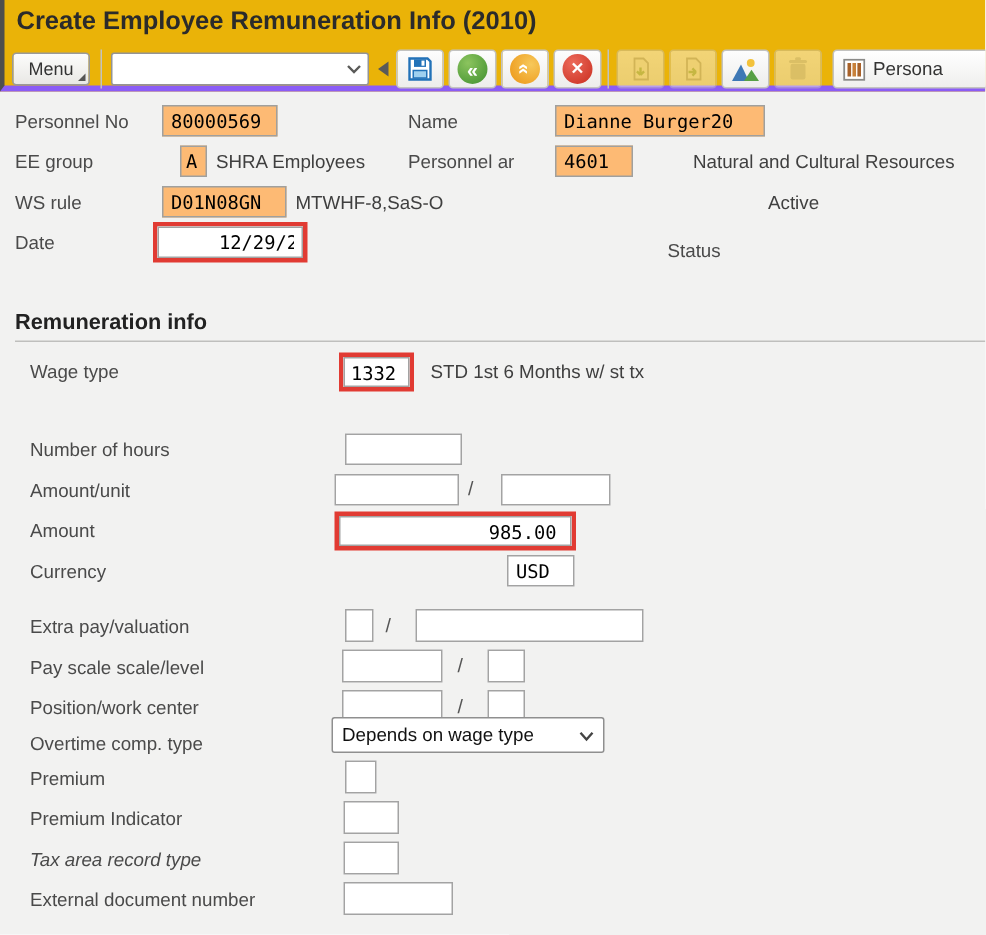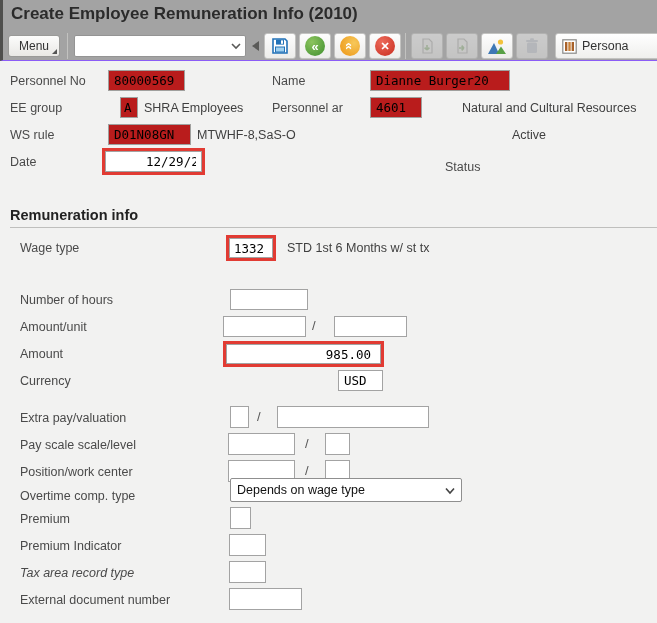--- a/index.html
+++ b/index.html
@@ -1,20 +1,20 @@
 <!DOCTYPE html>
 <html><head>
 <meta charset="utf-8">
 <style>
   html,body{margin:0;padding:0;}
   .screen{position:relative;width:657px;height:623px;background:#f2f2f1;overflow:hidden;
           font-family:"Liberation Sans",sans-serif;color:#3c3c3c;}
   
-  .header{position:absolute;left:0;top:0;width:657px;height:61px;background:#a3a3a3;
-          border-left:3px solid #4f4f4d;border-bottom:1px solid #8b5cf6;box-sizing:border-box;}
+  .header{position:absolute;left:0;top:0;width:657px;height:61px;background:#eab308;
+          border-left:3px solid #4f4f4d;border-bottom:4px solid #8b5cf6;box-sizing:border-box;}
   .page-title{position:absolute;left:8px;top:4px;font-size:17px;font-weight:bold;color:#2b2b2b;}
   .tbtn{position:absolute;top:33px;height:26px;box-sizing:border-box;border:1px solid #c3c3c1;
         border-radius:3px;background:linear-gradient(#fdfdfd,#ededeb);display:flex;
         align-items:center;justify-content:center;cursor:pointer;}
   .menu-btn{left:5px;top:35px;width:52px;height:22px;border:1px solid #9a9a98;
             background:linear-gradient(#fcfcfb,#e9e8e5);font-size:12px;color:#333;border-radius:3px;}
   .menu-btn .corner{position:absolute;right:2px;bottom:2px;width:0;height:0;
             border-left:5px solid transparent;border-bottom:5px solid #555;}
   .tsep{position:absolute;top:33px;width:1px;height:26px;background:#c2c2c0;}
   .cmdwrap{position:absolute;left:71px;top:35px;width:172px;height:22px;}
@@ -33,28 +33,28 @@
   .rot90{transform:rotate(90deg);}
   .disabled{opacity:.45;cursor:default;}
   .persona-btn{left:552px;width:110px;justify-content:flex-start;gap:5px;padding:0 6px;
                background:linear-gradient(#ffffff,#efefed);font-size:12.5px;color:#333;}
   
   .lbl{position:absolute;font-size:12.5px;color:#4a4a4a;white-space:nowrap;}
   .desc{position:absolute;font-size:12.5px;color:#3f3f3f;white-space:nowrap;}
   .fld{position:absolute;box-sizing:border-box;height:21px;border:1px solid #a3a3a3;
        background:#fff;font-family:"DejaVu Sans Mono",monospace;font-size:12.5px;
        color:#000;padding:1px 5px;}
-  .fld.ro{background:#b91c1c;border-color:#a0a09e;}
+  .fld.ro{background:#fdba74;border-color:#a0a09e;}
   .fld.h22{height:22px;}
   .slash{position:absolute;font-size:13px;color:#555;}
   .annot{position:absolute;border:3px solid #e13b33;}
   .annot .fld{position:static;display:block;}
   .sec-head{position:absolute;left:10px;top:207px;font-size:14.5px;font-weight:bold;color:#222;}
   .sec-rule{position:absolute;left:10px;right:0;top:227px;height:1px;background:#bfbfbd;}
-  .selwrap{position:absolute;left:230px;top:478px;width:232px;height:24px;}
+  .selwrap{position:absolute;left:221px;top:478px;width:182px;height:24px;}
   .selwrap select{width:100%;height:100%;box-sizing:border-box;-webkit-appearance:none;appearance:none;
        border:1px solid #8f8f8f;border-radius:2px;background:#fff;font-family:"Liberation Sans",sans-serif;
        font-size:12.5px;color:#111;padding:0 22px 0 6px;}
   .sel-chevron{position:absolute;right:6px;top:8px;pointer-events:none;}
 </style>
 </head>
 <body>
 
 <div class="screen">
 

